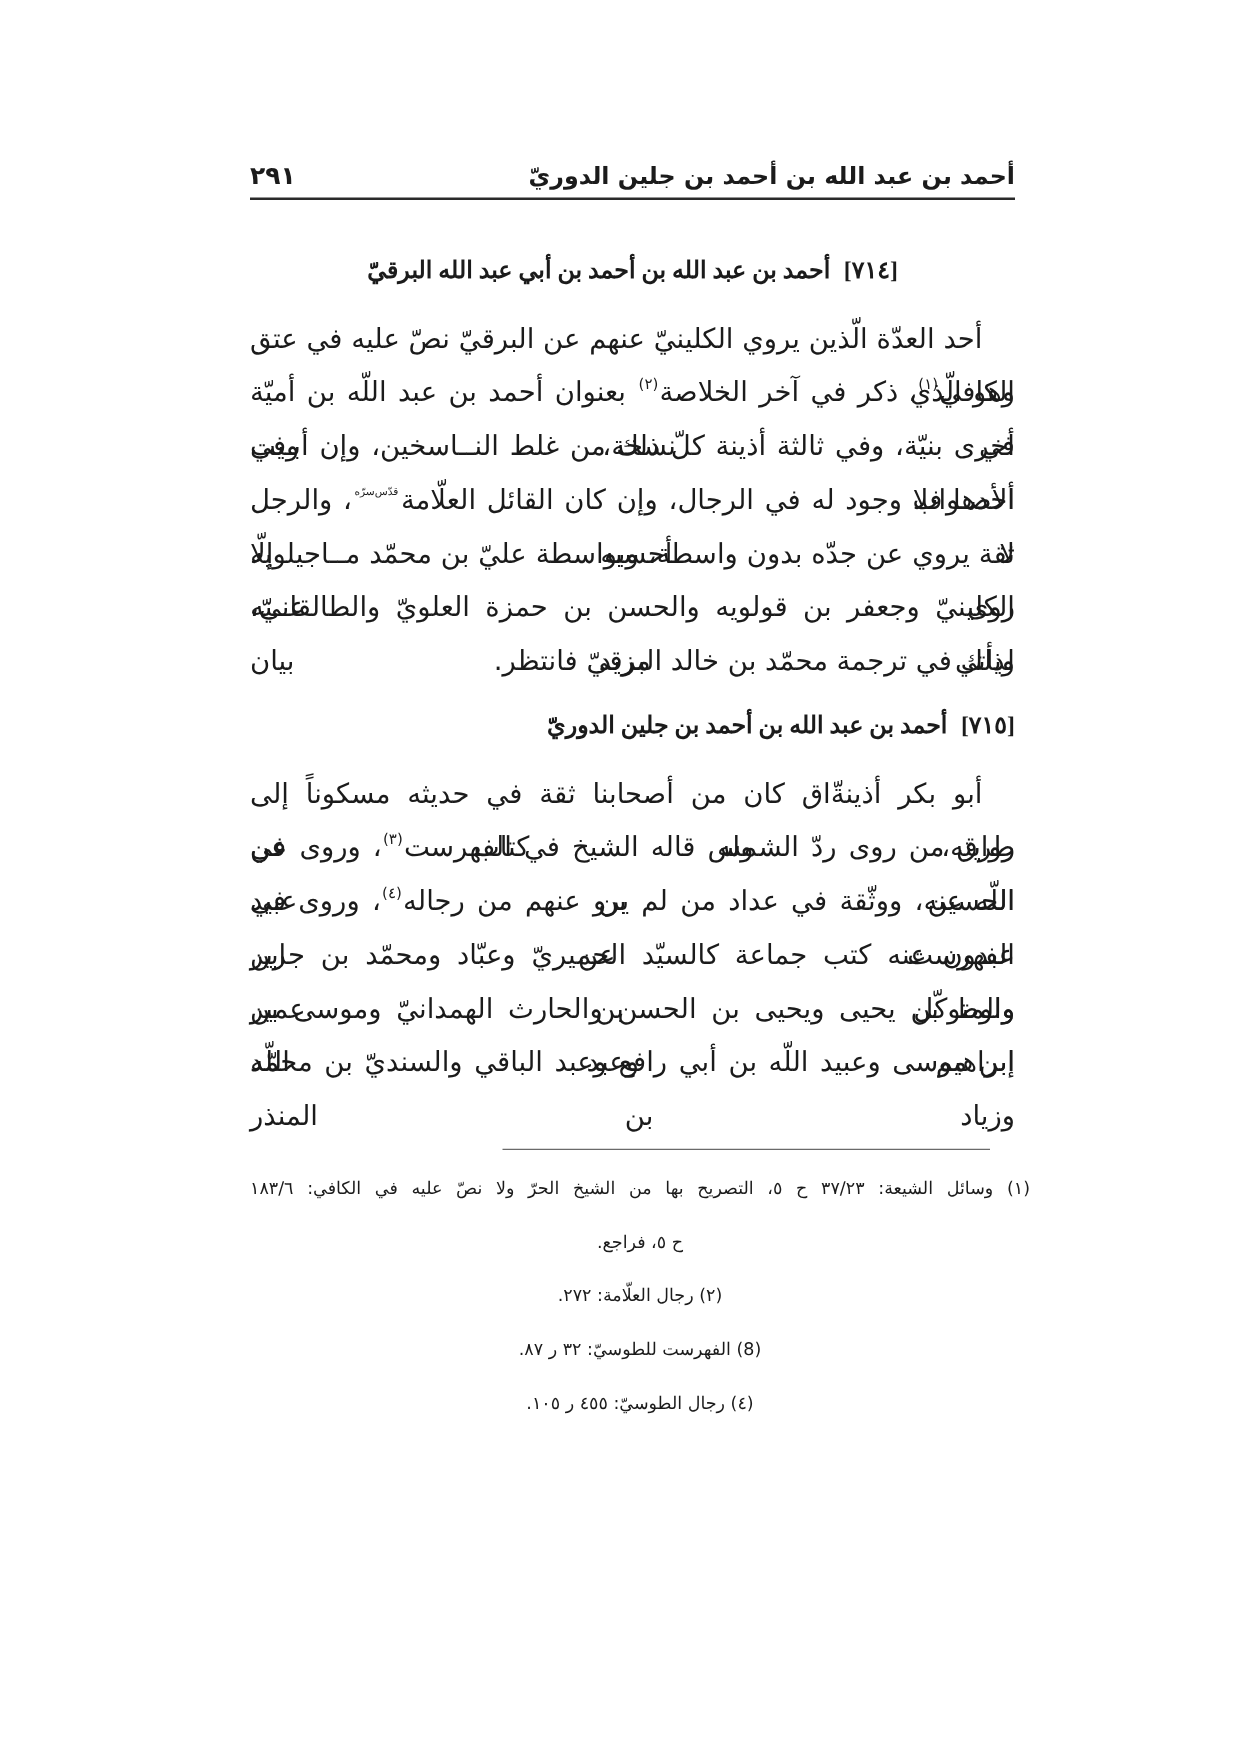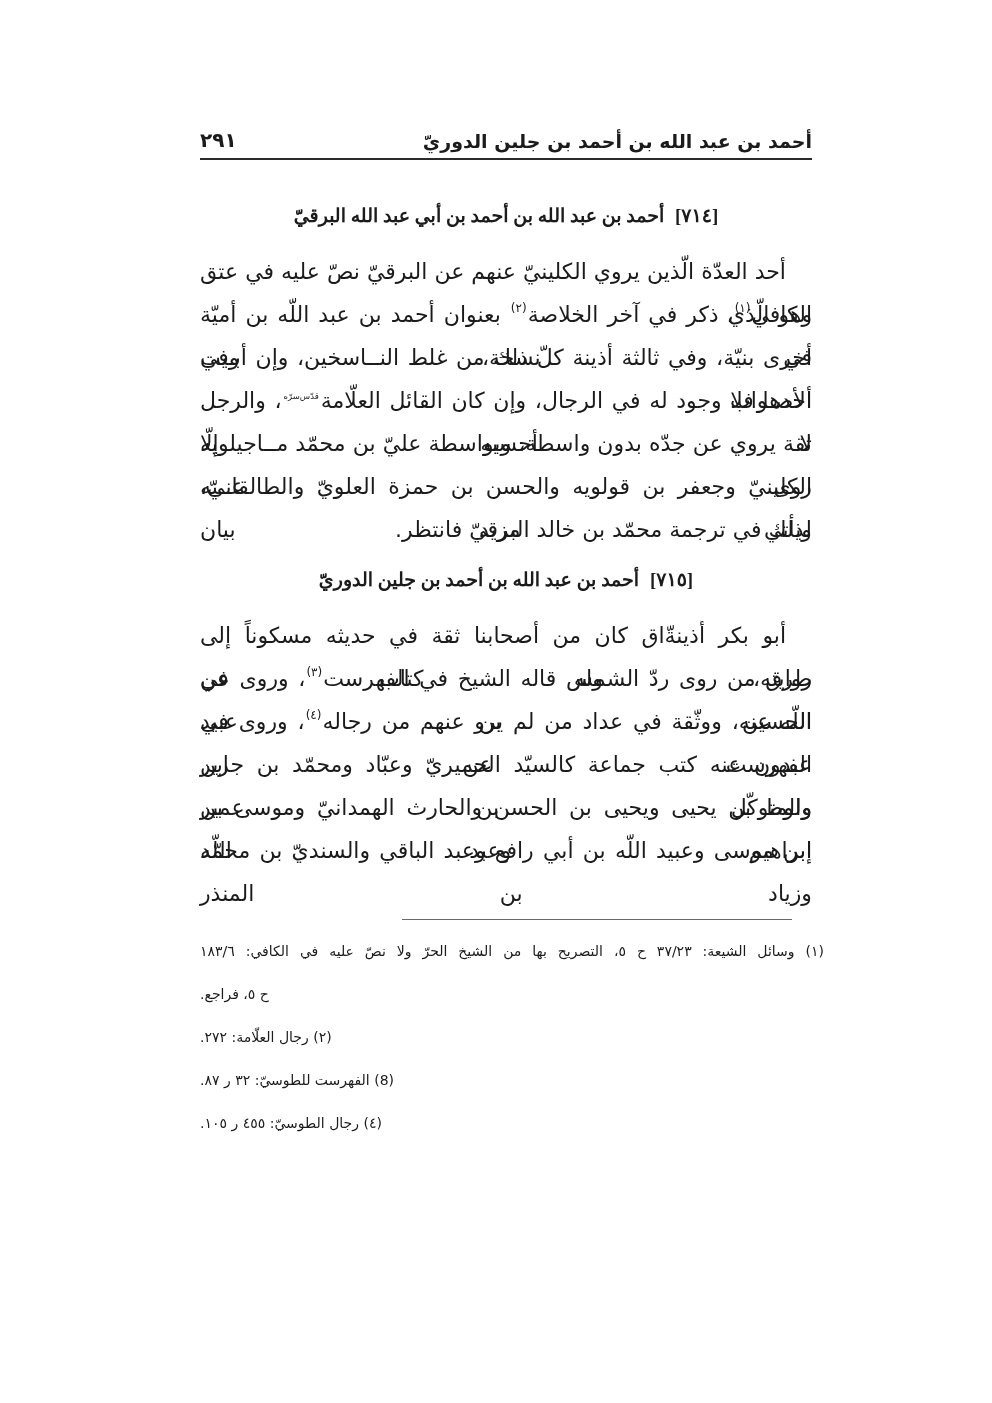--- a/index.html
+++ b/index.html
@@ -23,21 +23,21 @@
     position:absolute; top:158px; right:180px; left:200px; height:2px;
     background:#2a2a2a;
   }
   .heading {
     position:absolute; right:180px; left:200px;
     text-align:center; font-weight:700; font-size:19px;
     white-space:nowrap;
     font-family:Liberation Serif, serif;
   }
   .h-714 { top:204px; }
-  .h-715 { top:568px; }
+  .h-715 { top:568px;text-align:right; }
   .heading .entry-number { margin-left:6px; }
   .para {
     position:absolute; right:180px; left:200px;
     font-size:22px; line-height:43px;
   }
   .p-714 { top:250px; }
   .p-715 { top:614px; }
   .line { text-align:justify; text-align-last:justify; height:43px; overflow:visible; }
   .line.first { text-indent:26px; }
   .line.end { text-align:center; text-align-last:right; }
@@ -51,21 +51,21 @@
     position:relative; top:-6px; margin:0 2px;
   }
   .fn-divider {
     position:absolute; top:919px; right:200px; width:390px; height:1px;
     background:#6a6a6a;
   }
   .footnotes {
     position:absolute; top:930px; right:168px; left:200px;
     font-size:14px; line-height:43px;
   }
-  .fn-line { text-align:left; height:43px; }
+  .fn-line { text-align:center; height:43px; }
   .fn-line.justify { text-align:justify; text-align-last:justify; }
 </style>
 </head>
 <body>
 
 <div class="page">
 
   <div class="hdr">
     <div class="running-title">أحمد بن عبد الله بن أحمد بن جلين الدوريّ</div>
     <div class="page-number">٢٩١</div>

